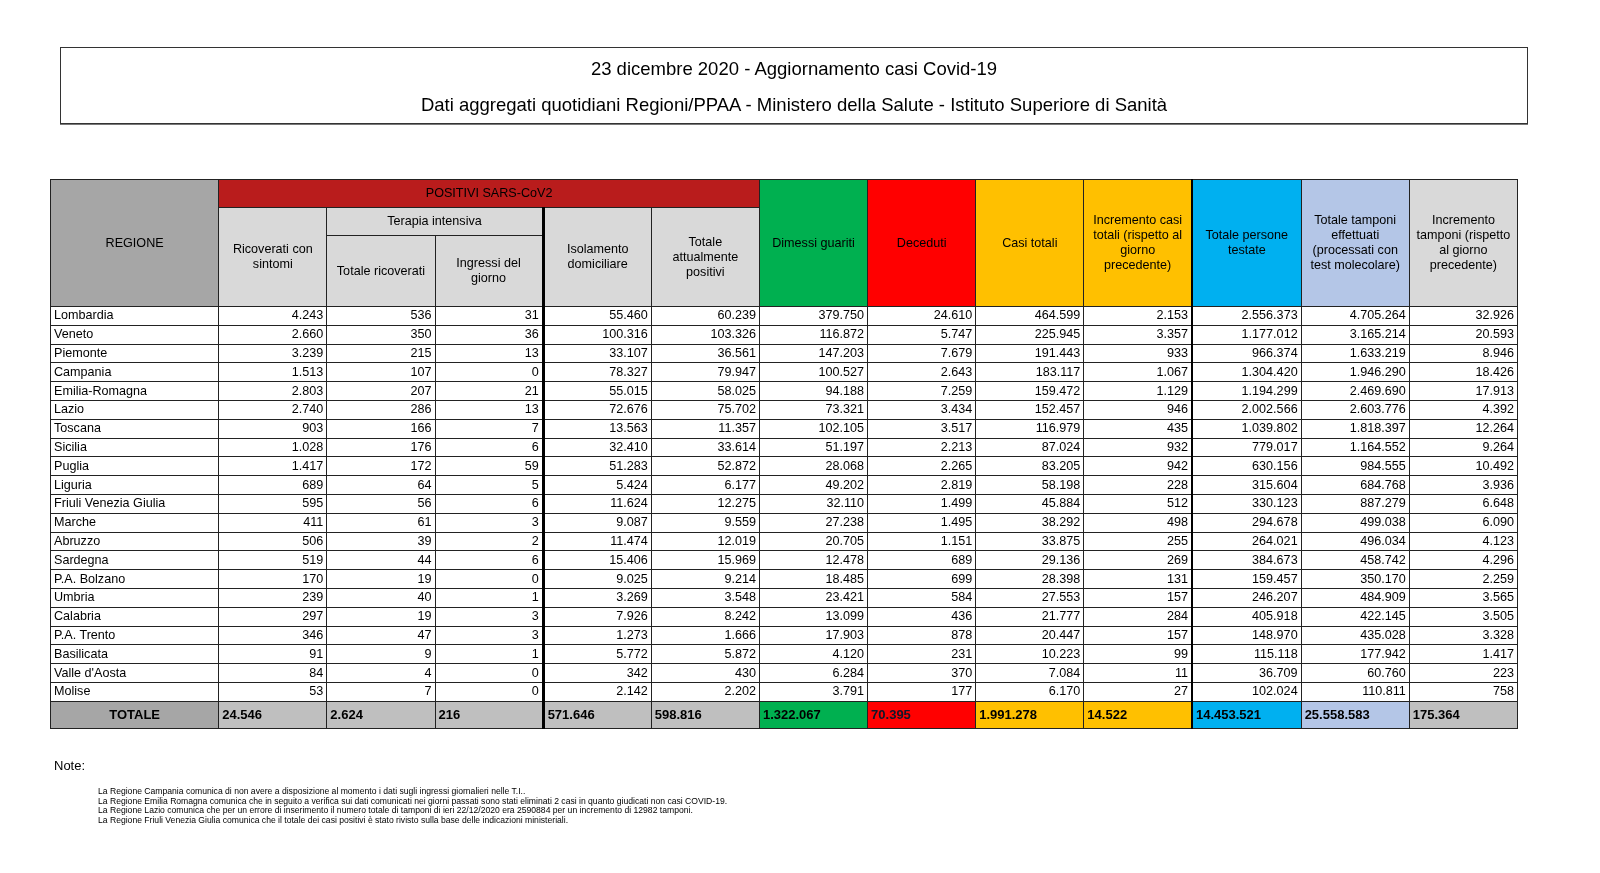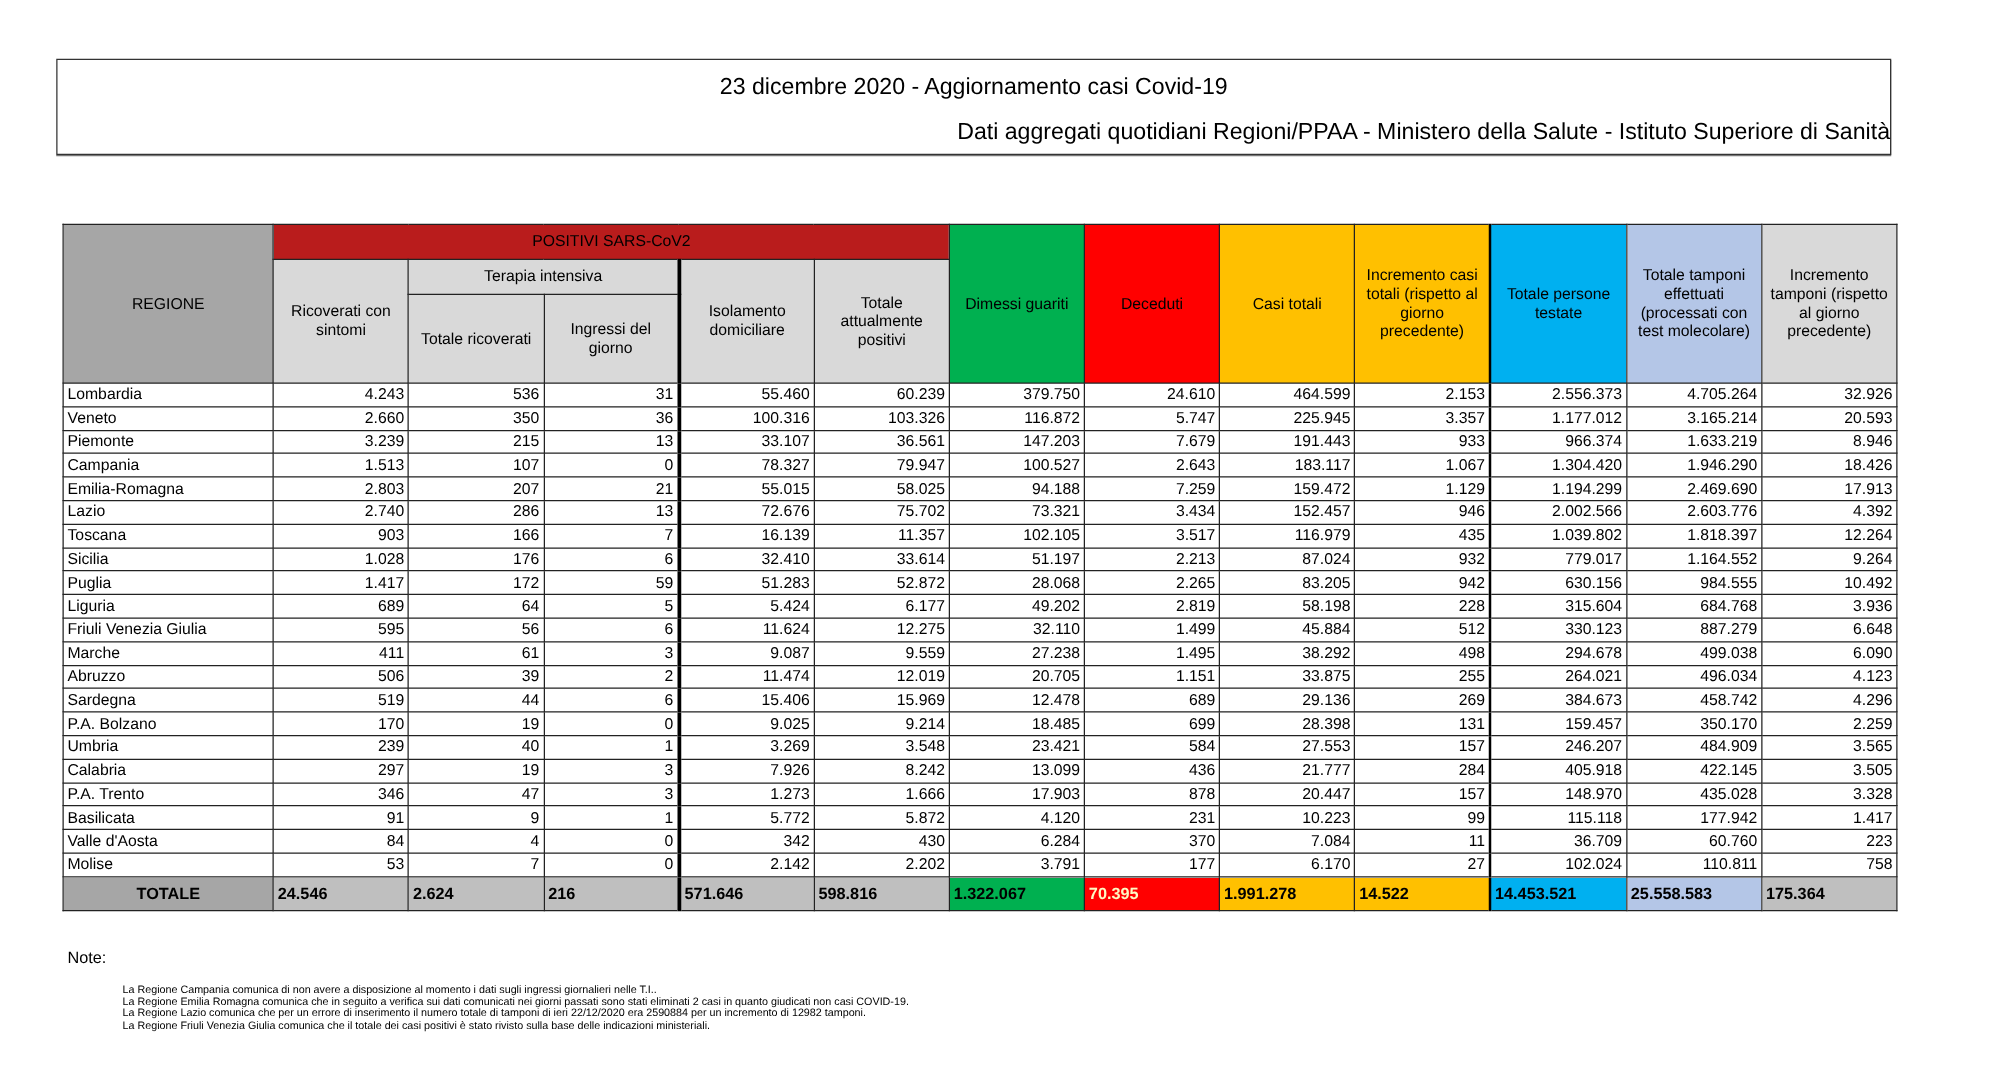--- a/index.html
+++ b/index.html
@@ -1,29 +1,29 @@
 <!DOCTYPE html>
 <html><head>
 <meta charset="utf-8">
 <style>
   html, body { margin: 0; padding: 0; background: #ffffff; }
   body {
     width: 1600px; height: 873px; position: relative; overflow: hidden;
     font-family: "Liberation Sans", "DejaVu Sans", sans-serif; color: #000;
   }
   .title-box {
-    position: absolute; left: 45px; top: 47px; width: 1466px; height: 75px;
+    position: absolute; left: 60px; top: 47px; width: 1466px; height: 75px;
     border: 1px solid #333; box-shadow: 0 1px 0 #777;
   }
   .title-box .t1 {
     position: absolute; left: 0; right: 0; top: 10px; text-align: center;
     font-size: 18.5px;
   }
   .title-box .t2 {
-    position: absolute; left: 0; right: 0; top: 46px; text-align: right;
+    position: absolute; left: 0; right: 0; top: 46px; text-align: center;
     font-size: 18.5px;
   }
   table.data {
     position: absolute; left: 50px; top: 179px; width: 1468px;
     border-collapse: collapse; table-layout: fixed;
     font-size: 12.6px;
   }
   table.data td, table.data th {
     border: 1px solid #222; padding: 0 3px; overflow: hidden; white-space: nowrap;
   }
@@ -41,21 +41,21 @@
   th.sky { background: #00b0f0; }
   th.lav { background: #b4c6e7; }
   th.lgrey { background: #d9d9d9; }
   tr.sub2 th { height: 70px; }
   tr.row td { height: 17.8px; line-height: 17px; text-align: right; }
   tr.row td.reg { text-align: left; }
   tr.tot td { height: 26px; font-weight: bold; font-size: 13px; }
   tr.tot td.reg { background: #a6a6a6; text-align: center; }
   tr.tot td.g { background: #bfbfbf; }
   tr.tot td.green { background: #00b050; }
-  tr.tot td.red { background: #ff0000; color: #fef9c3; }
+  tr.tot td.red { background: #ff0000; color: #0f172a; }
   tr.tot td.amber { background: #ffc000; }
   tr.tot td.sky { background: #00b0f0; }
   tr.tot td.lav { background: #b4c6e7; }
   tr.tot td.lgrey { background: #bfbfbf; }
   .thick-l { border-left: 3px solid #000 !important; }
   .thick-r { border-right: 2px solid #000 !important; }
   .notes { position: absolute; left: 54px; top: 758px; }
   .notes .label { font-size: 13px; margin-bottom: 14px; }
   .notes .line { font-size: 8.6px; line-height: 9.6px; white-space: nowrap; padding-left: 44px; }
 </style>
@@ -195,21 +195,21 @@
         <td class="thick-r">946</td>
         <td>2.002.566</td>
         <td>2.603.776</td>
         <td>4.392</td>
       </tr>
       <tr class="row">
         <td class="reg">Toscana</td>
         <td>903</td>
         <td>166</td>
         <td>7</td>
-        <td class="thick-l">16.139</td>
+        <td class="thick-l">13.563</td>
         <td>11.357</td>
         <td>102.105</td>
         <td>3.517</td>
         <td>116.979</td>
         <td class="thick-r">435</td>
         <td>1.039.802</td>
         <td>1.818.397</td>
         <td>12.264</td>
       </tr>
       <tr class="row">

